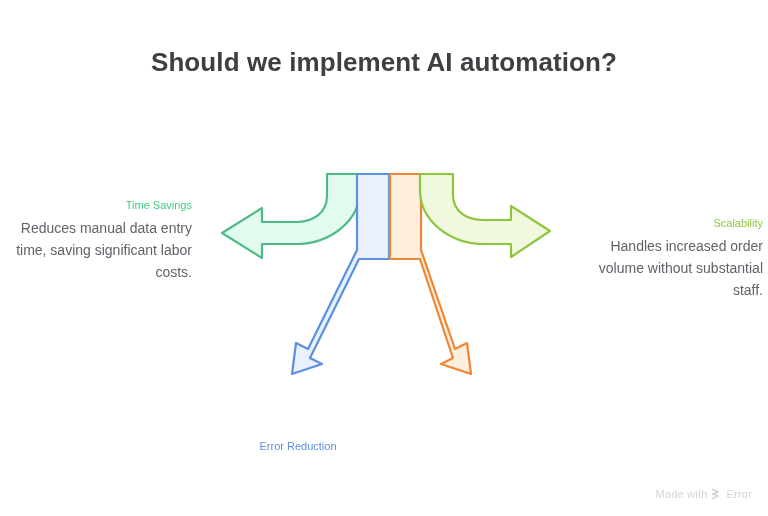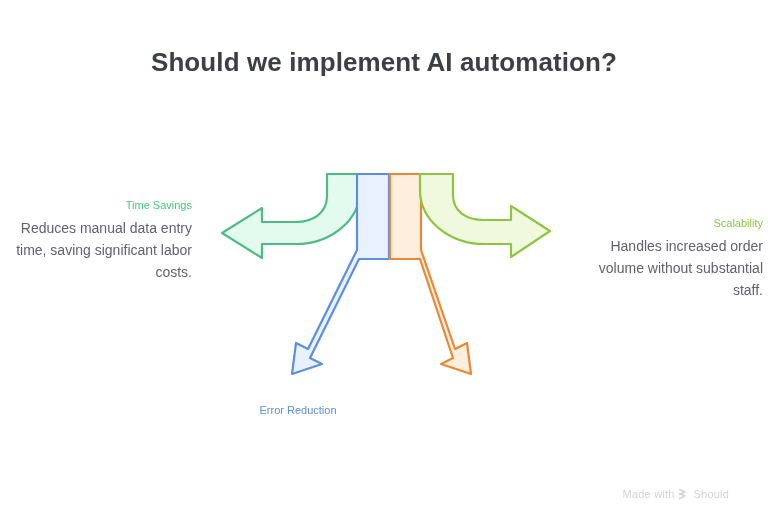--- a/index.html
+++ b/index.html
@@ -66,33 +66,33 @@
     margin-left: 13px;
   }
   .block-scale .label-heading { color: #8cc63f; }
   
   .block-error {
     left: 214px;
     top: 403px;
     width: 168px;
     text-align: center;
   }
-  .block-error .label-heading { color: #5b8fe3; }
+  .block-error .label-heading { color: #5b8fe3; margin-top: 36px; }
   
   .block-cash {
     left: 386px;
     top: 403px;
     width: 172px;
     text-align: center;
   }
   .block-cash .label-heading { color: #ef8634; }
 
   .watermark {
     position: absolute;
-    right: 39px;
+    right: 16px;
     bottom: 16px;
     display: flex;
     align-items: center;
     gap: 3px;
     font-size: 11px;
     color: #d2d4d6;
     letter-spacing: 0.2px;
   }
   .watermark .wm-logo {
     display: inline-flex;
@@ -175,16 +175,16 @@
 
 
   <div class="watermark">
     <span>Made with</span>
     <span class="wm-logo">
       <svg width="13" height="12" viewBox="0 0 13 12" aria-hidden="true">
         <path d="M1.5 1.5 L7 4 L1.5 6.5" fill="none" stroke="#d2d4d6" stroke-width="1.6" stroke-linecap="round" stroke-linejoin="round"></path>
         <path d="M1.5 5.5 L7 8 L1.5 10.5" fill="none" stroke="#d2d4d6" stroke-width="1.6" stroke-linecap="round" stroke-linejoin="round"></path>
       </svg>
     </span>
-    <span>Should</span>
+    <span>Error</span>
   </div>
 
 </div>
 
 </body></html>

